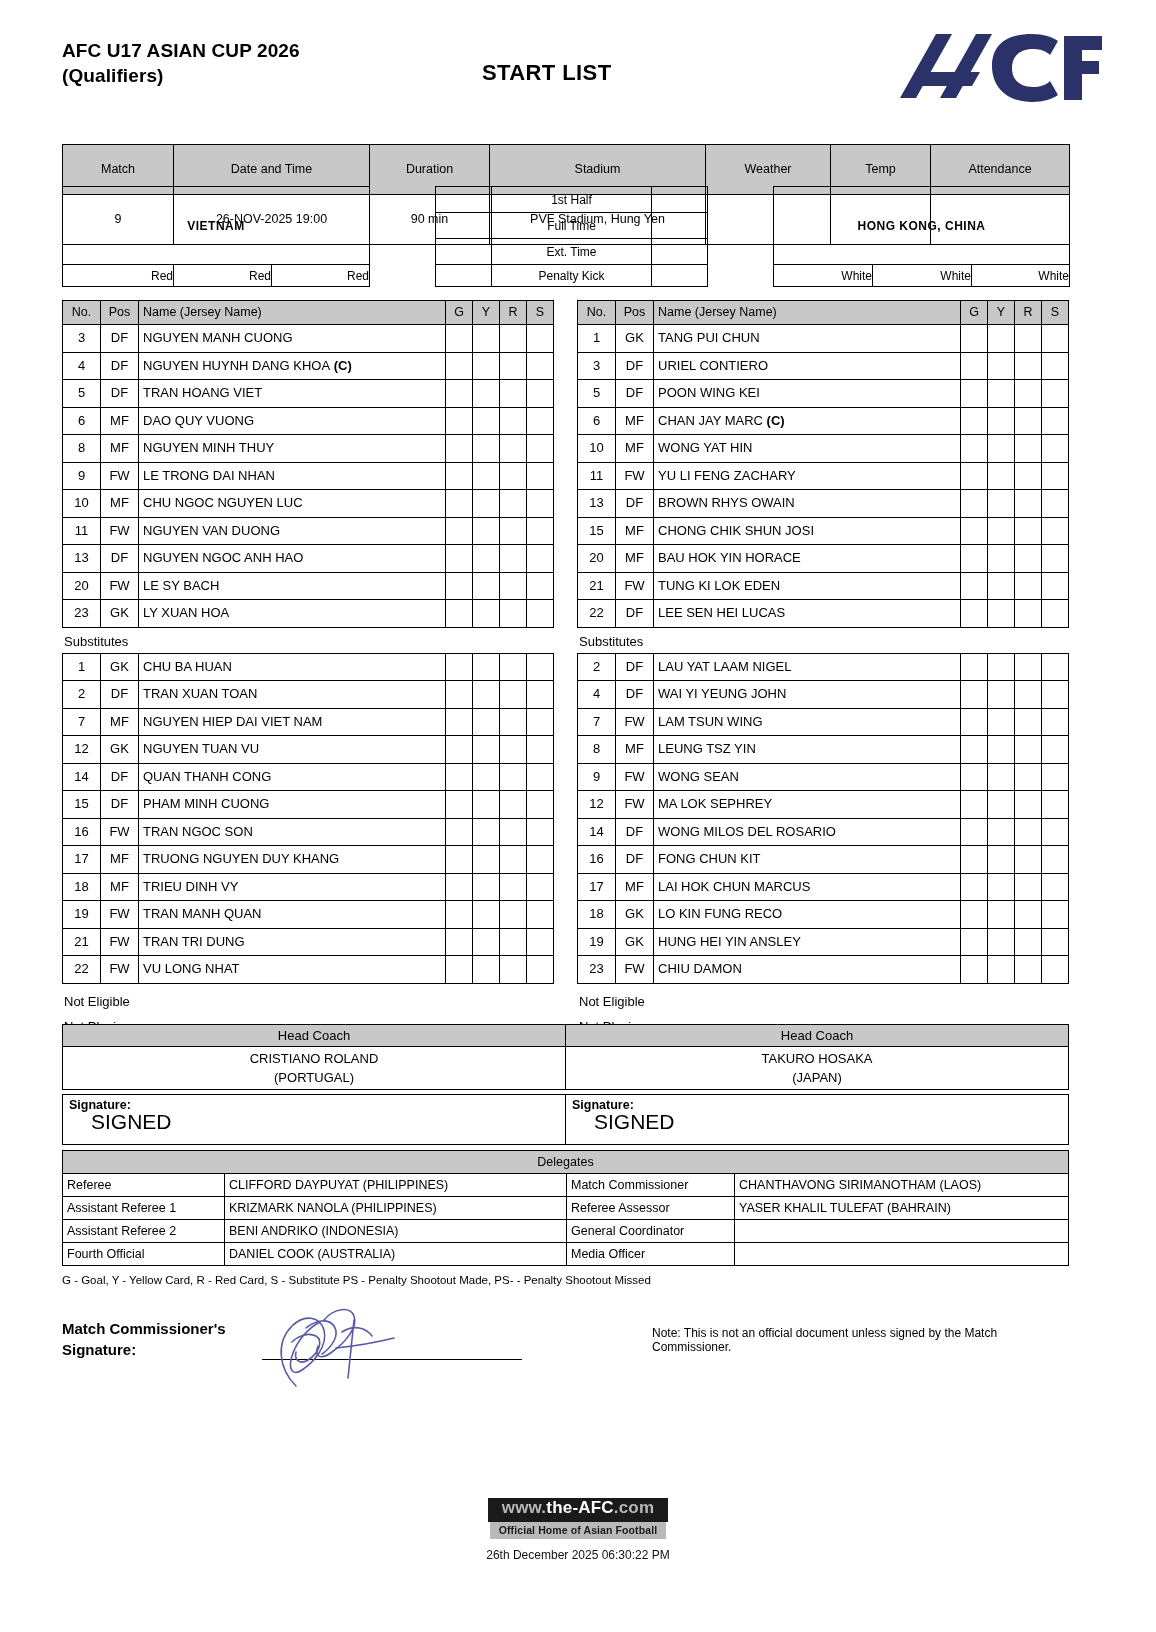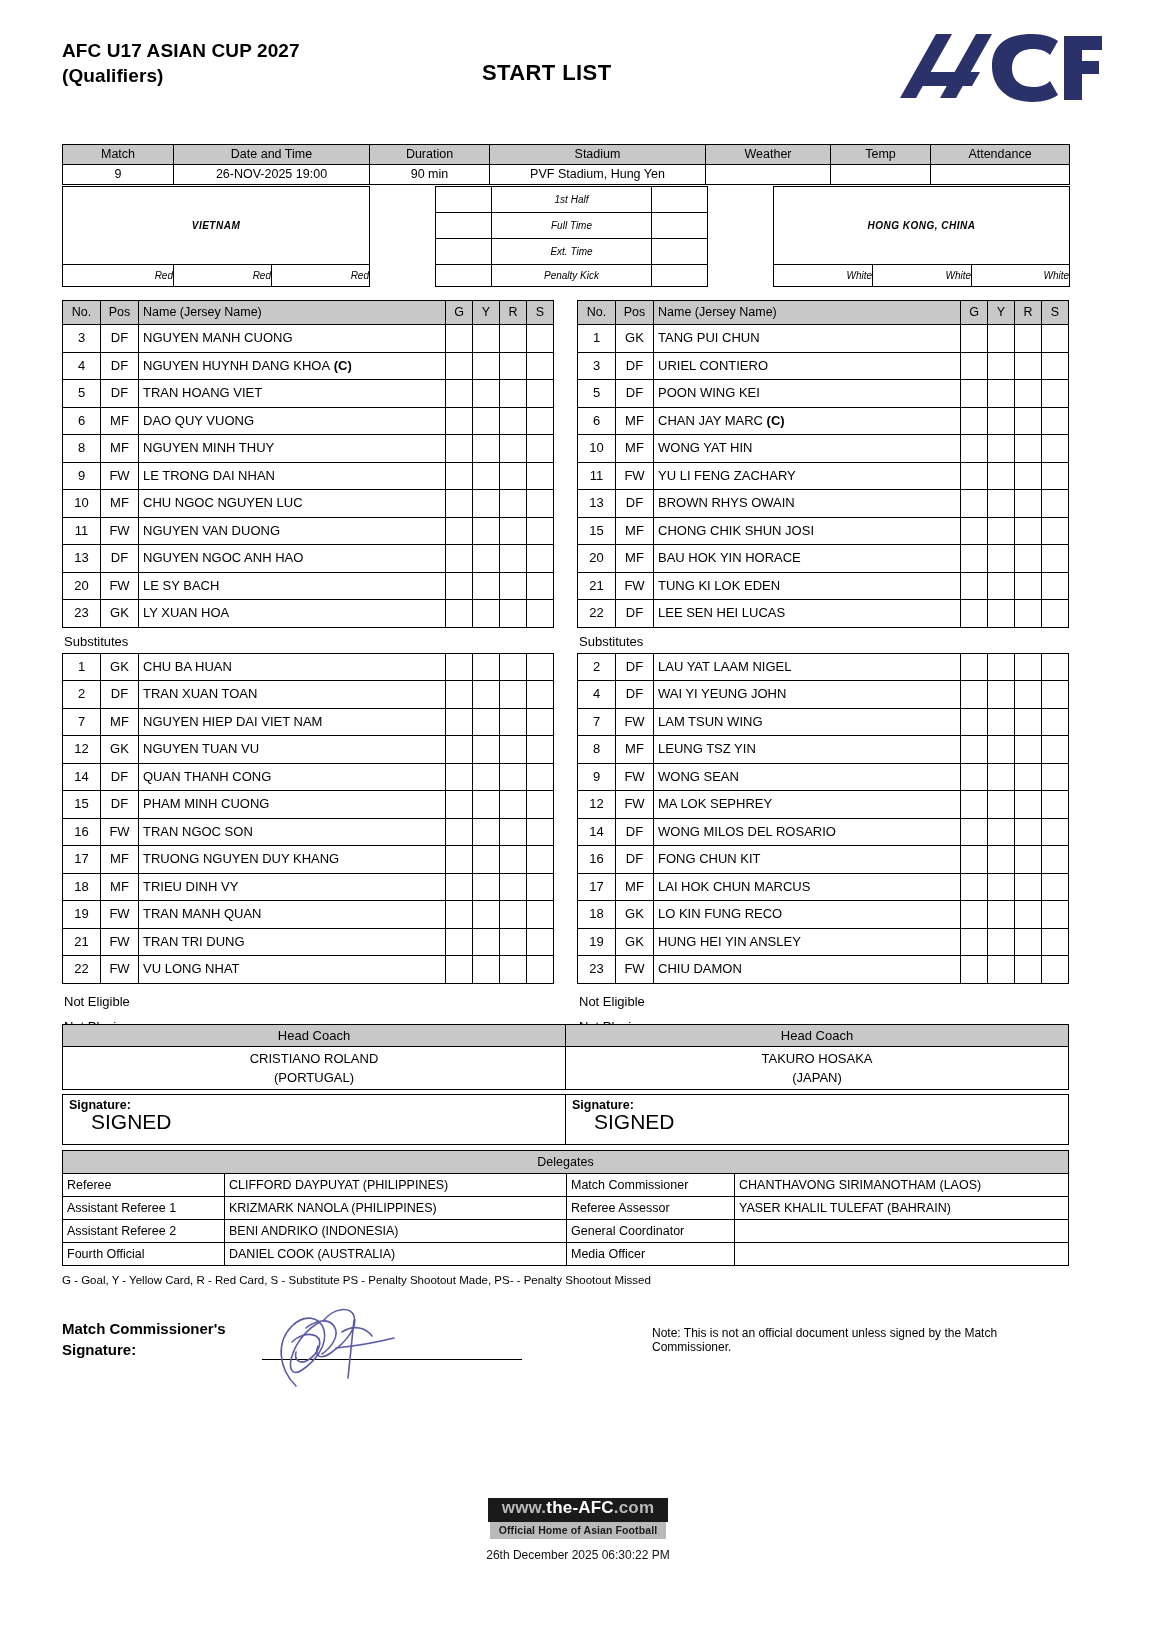--- a/index.html
+++ b/index.html
@@ -59,21 +59,21 @@
   
   table.grid {
     border-collapse: collapse;
     table-layout: fixed;
     width: 100%;
   }
   table.grid td, table.grid th {
     border: 1px solid #000;
     font-size: 12.5px;
     font-weight: normal;
-    padding: 2px 3px;
+    padding: 17px 3px;
     line-height: 15px;
     vertical-align: middle;
     height: 19px;
     box-sizing: border-box;
   }
   .hdr {
     background: #c8c8c8;
     text-align: center;
   }
   .ctr { text-align: center; }
@@ -90,24 +90,23 @@
   .teamblock {
     position: absolute;
     left: 62px;
     top: 186px;
     width: 1007px;
     height: 108px;
   }
   .tb-table { border-collapse: collapse; table-layout: fixed; width: 100%; }
   .tb-table td {
     border: 1px solid #000;
-    font-size: 10px;
+    font-size: 12px;
     box-sizing: border-box;
     padding: 0;
-    font-style: italic;
   }
   .teamname {
     text-align: center;
     font-size: 24px;
     font-weight: bold;
     letter-spacing: 0.5px;
   }
   .nb { border: none !important; }
   .period-lbl { text-align: center; font-size: 13px; height: 26px; }
   .kit { text-align: right; font-size: 13px; height: 22px; }
@@ -315,21 +314,21 @@
   }
   .fwrap { display: inline-block; }
 </style>
 </head>
 <body>
 
 <div class="page">
 
   <div class="header">
     <div class="doc-title">
-      <div>AFC U17 ASIAN CUP 2027</div>
+      <div>AFC U17 ASIAN CUP 2026</div>
       <div>(Qualifiers)</div>
     </div>
     <div class="start-list">START LIST</div>
     <div class="afc-logo">
       <svg viewBox="0 0 210 82" width="210" height="82">
         <g fill="#2b3169">
           <path d="M8 70 L44 6 L60 6 L24 70 Z"></path>
           <path d="M48 70 L84 6 L100 6 L64 70 Z"></path>
           <path d="M36 44 L88 44 L80 58 L28 58 Z"></path>
         </g>

